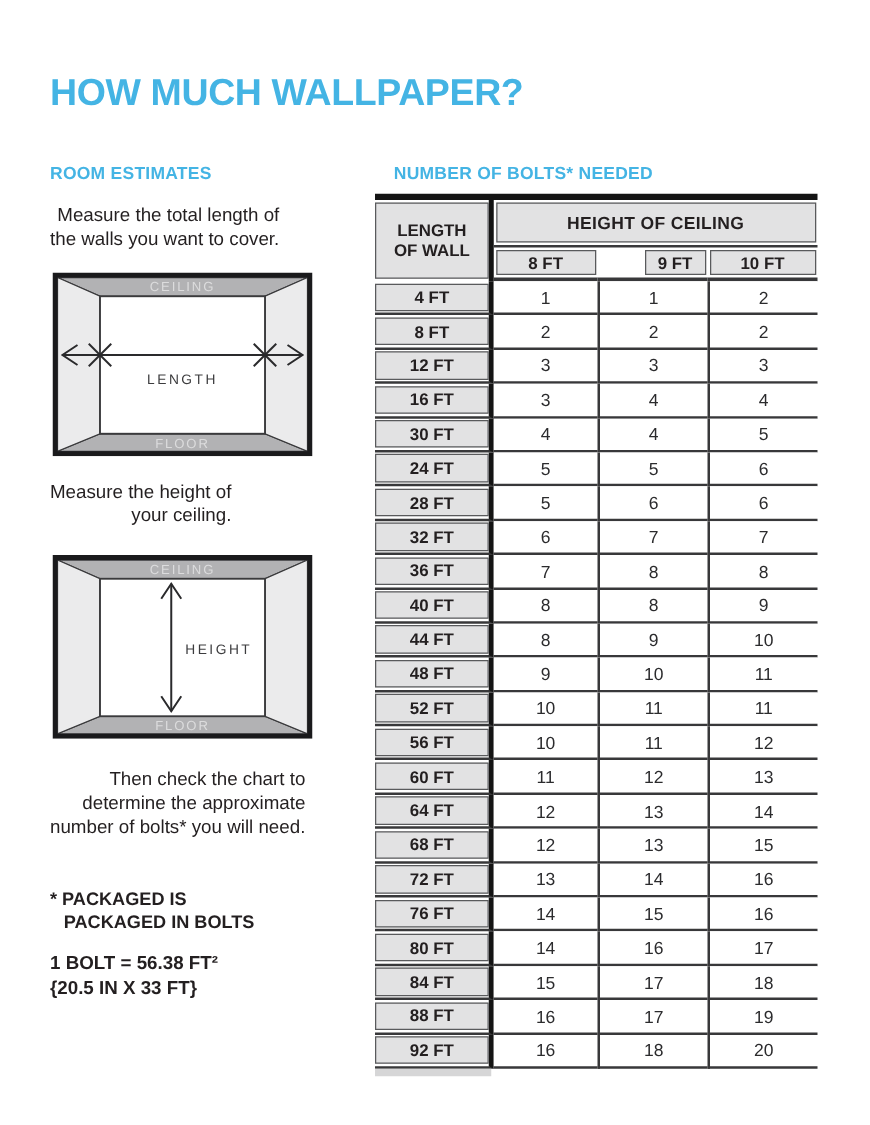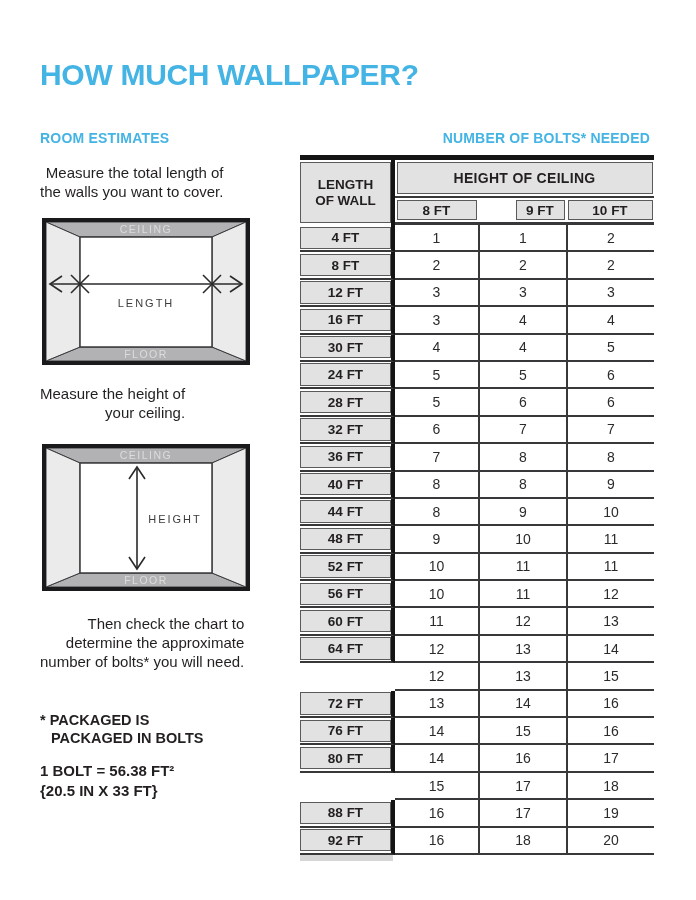--- a/index.html
+++ b/index.html
@@ -12,21 +12,21 @@
 
   .page-title {
     left:40px; top:30px; font-size:30px; font-weight:bold;
     color:#44b4e4; letter-spacing:-0.3px; white-space:nowrap;margin-top:28px;
   }
   .section-heading {
     font-size:14px; font-weight:bold; color:#44b4e4; letter-spacing:0.2px;
     white-space:nowrap;
   }
   .h-room { left:40px; top:130px; }
-  .h-bolts { left:296px; top:130px; width:354px; text-align:right; }
+  .h-bolts { left:315px; top:130px; width:354px; text-align:left; }
 
   .para { font-size:15px; line-height:19px; white-space:pre-line; color:#231f20;text-align:right; }
   .p-length { left:40px; top:163px; }
   .p-height { left:40px; top:384px; }
   .p-chart  { left:40px; top:614px; }
 
   .diagram { left:42px; width:208px; height:147px; }
   .d-length { top:218px; }
   .d-height { top:444px; }
 
@@ -256,20 +256,23 @@
     <div class="cell c-num n2">12</div>
     <div class="cell c-num n3">13</div>
 
     <div class="cell c-label">
       <div class="gbox">64 FT</div>
     </div>
     <div class="cell c-num n1">12</div>
     <div class="cell c-num n2">13</div>
     <div class="cell c-num n3">14</div>
 
+    <div class="cell c-label">
+      <div class="gbox">68 FT</div>
+    </div>
     <div class="cell c-num n1">12</div>
     <div class="cell c-num n2">13</div>
     <div class="cell c-num n3">15</div>
 
     <div class="cell c-label">
       <div class="gbox">72 FT</div>
     </div>
     <div class="cell c-num n1">13</div>
     <div class="cell c-num n2">14</div>
     <div class="cell c-num n3">16</div>
@@ -281,20 +284,23 @@
     <div class="cell c-num n2">15</div>
     <div class="cell c-num n3">16</div>
 
     <div class="cell c-label">
       <div class="gbox">80 FT</div>
     </div>
     <div class="cell c-num n1">14</div>
     <div class="cell c-num n2">16</div>
     <div class="cell c-num n3">17</div>
 
+    <div class="cell c-label">
+      <div class="gbox">84 FT</div>
+    </div>
     <div class="cell c-num n1">15</div>
     <div class="cell c-num n2">17</div>
     <div class="cell c-num n3">18</div>
 
     <div class="cell c-label">
       <div class="gbox">88 FT</div>
     </div>
     <div class="cell c-num n1">16</div>
     <div class="cell c-num n2">17</div>
     <div class="cell c-num n3">19</div>

